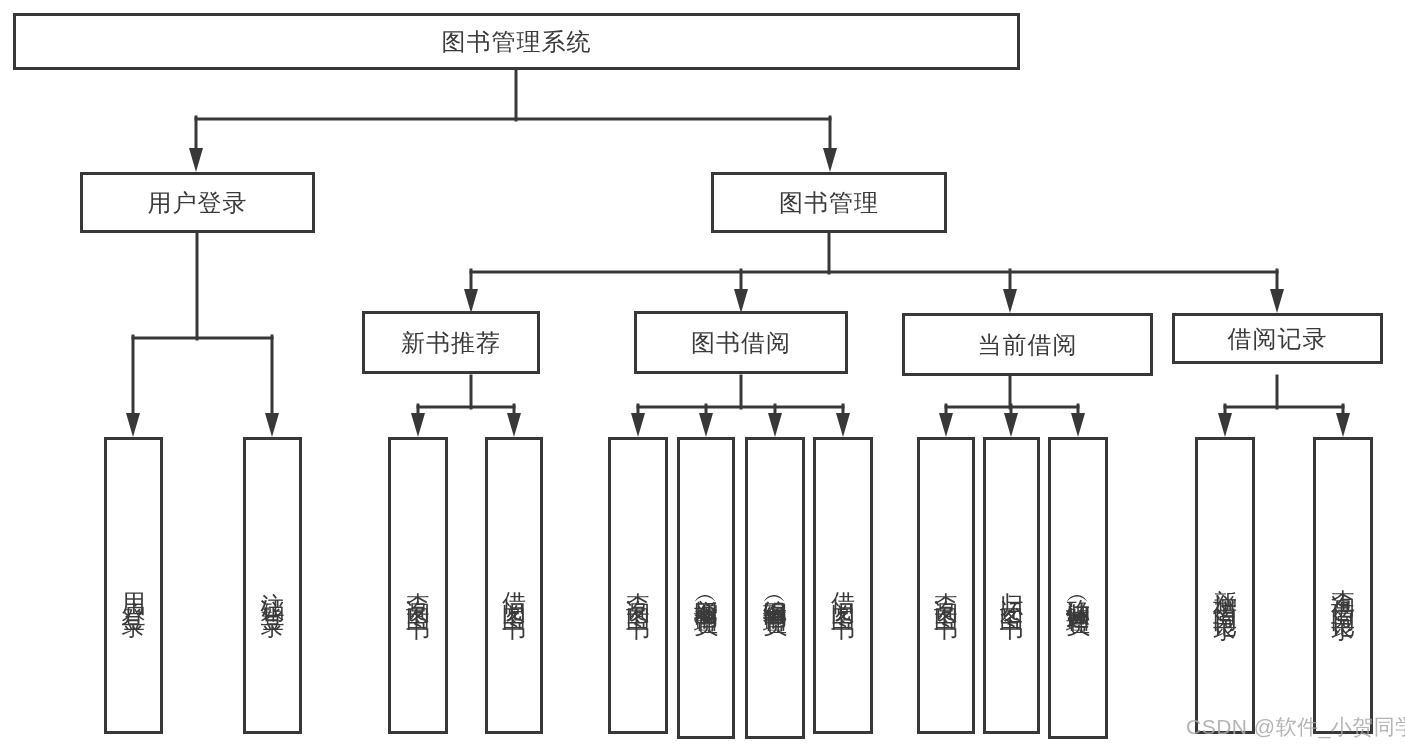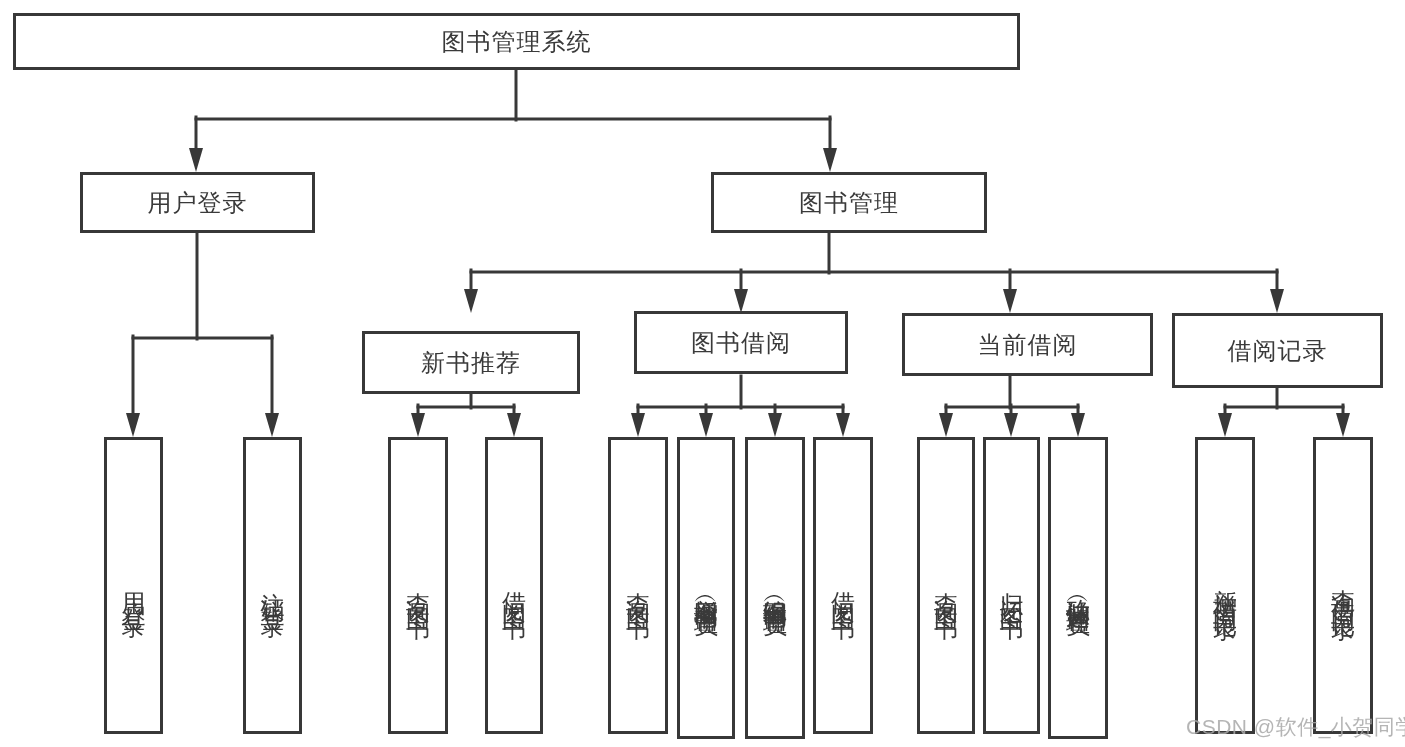--- a/index.html
+++ b/index.html
@@ -121,34 +121,34 @@
     </g>
   </svg>
 
   <div class="box h-box" style="left:13px;top:13px;width:1007px;height:57px">
     <span>图书管理系统</span>
   </div>
 
   <div class="box h-box" style="left:80px;top:172px;width:235px;height:61px">
     <span>用户登录</span>
   </div>
-  <div class="box h-box" style="left:711px;top:172px;width:276px;height:61px">
+  <div class="box h-box" style="left:711px;top:172px;width:236px;height:61px">
     <span>图书管理</span>
   </div>
 
-  <div class="box h-box" style="left:362px;top:331px;width:218px;height:63px">
+  <div class="box h-box" style="left:362px;top:311px;width:178px;height:63px">
     <span>新书推荐</span>
   </div>
   <div class="box h-box" style="left:634px;top:311px;width:214px;height:63px">
     <span>图书借阅</span>
   </div>
   <div class="box h-box" style="left:902px;top:313px;width:251px;height:63px">
     <span>当前借阅</span>
   </div>
-  <div class="box h-box" style="left:1172px;top:313px;width:211px;height:75px">
+  <div class="box h-box" style="left:1172px;top:313px;width:211px;height:51px">
     <span>借阅记录</span>
   </div>
 
   <div class="box v-box v-short" style="left:104px;top:437px;width:59px;height:297px">
     <span>用户登录</span>
   </div>
   <div class="box v-box v-short" style="left:243px;top:437px;width:59px;height:297px">
     <span>注销登录</span>
   </div>
 

